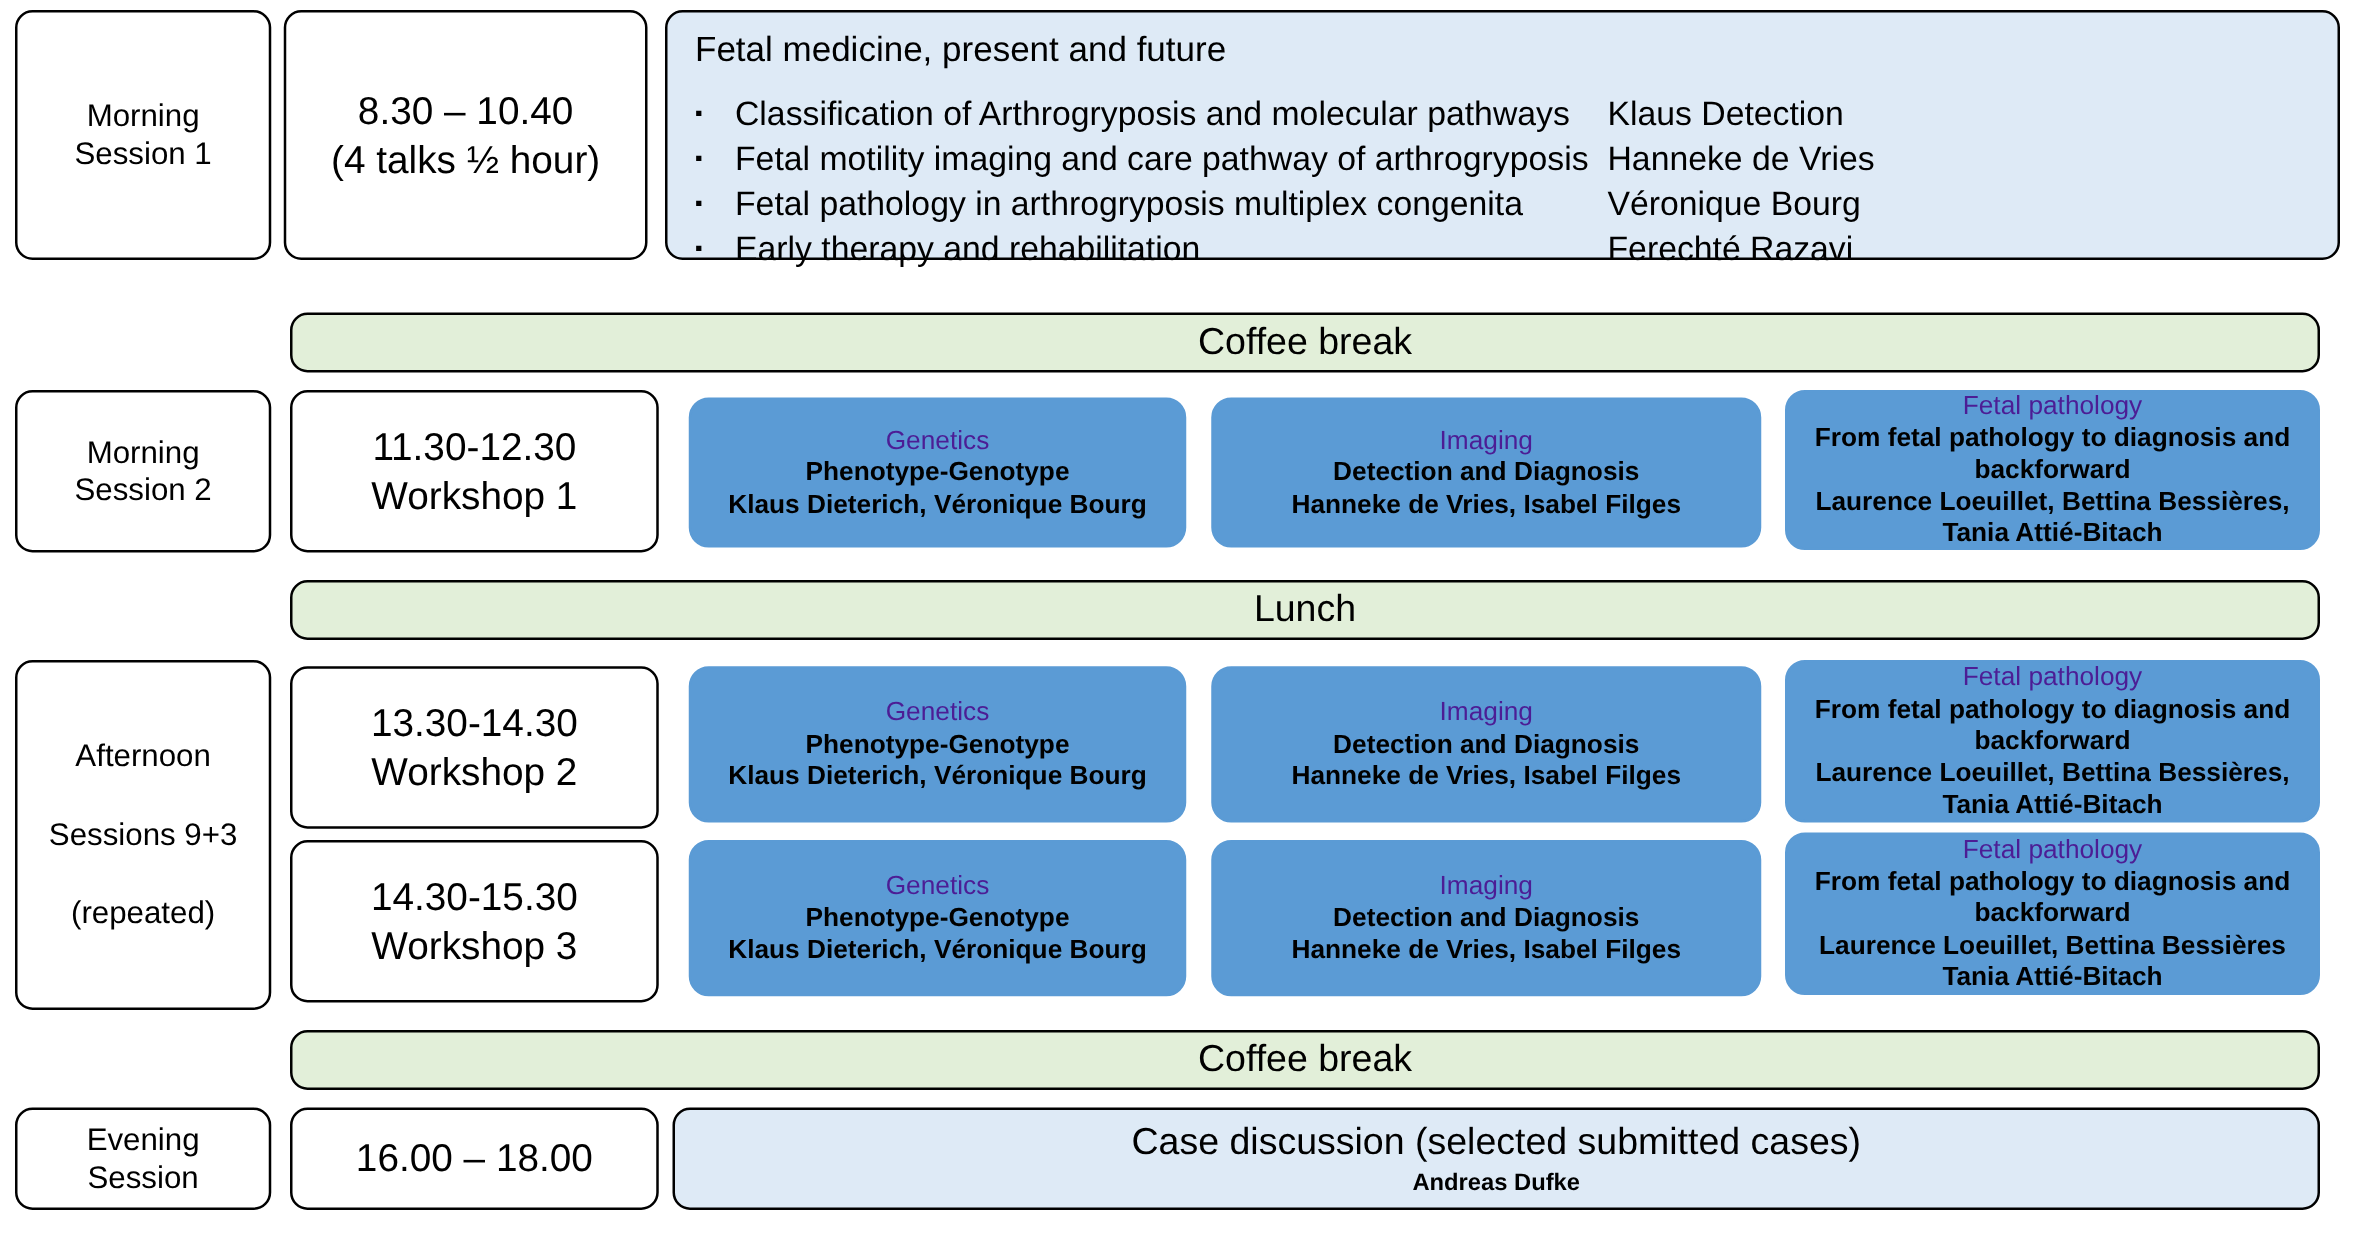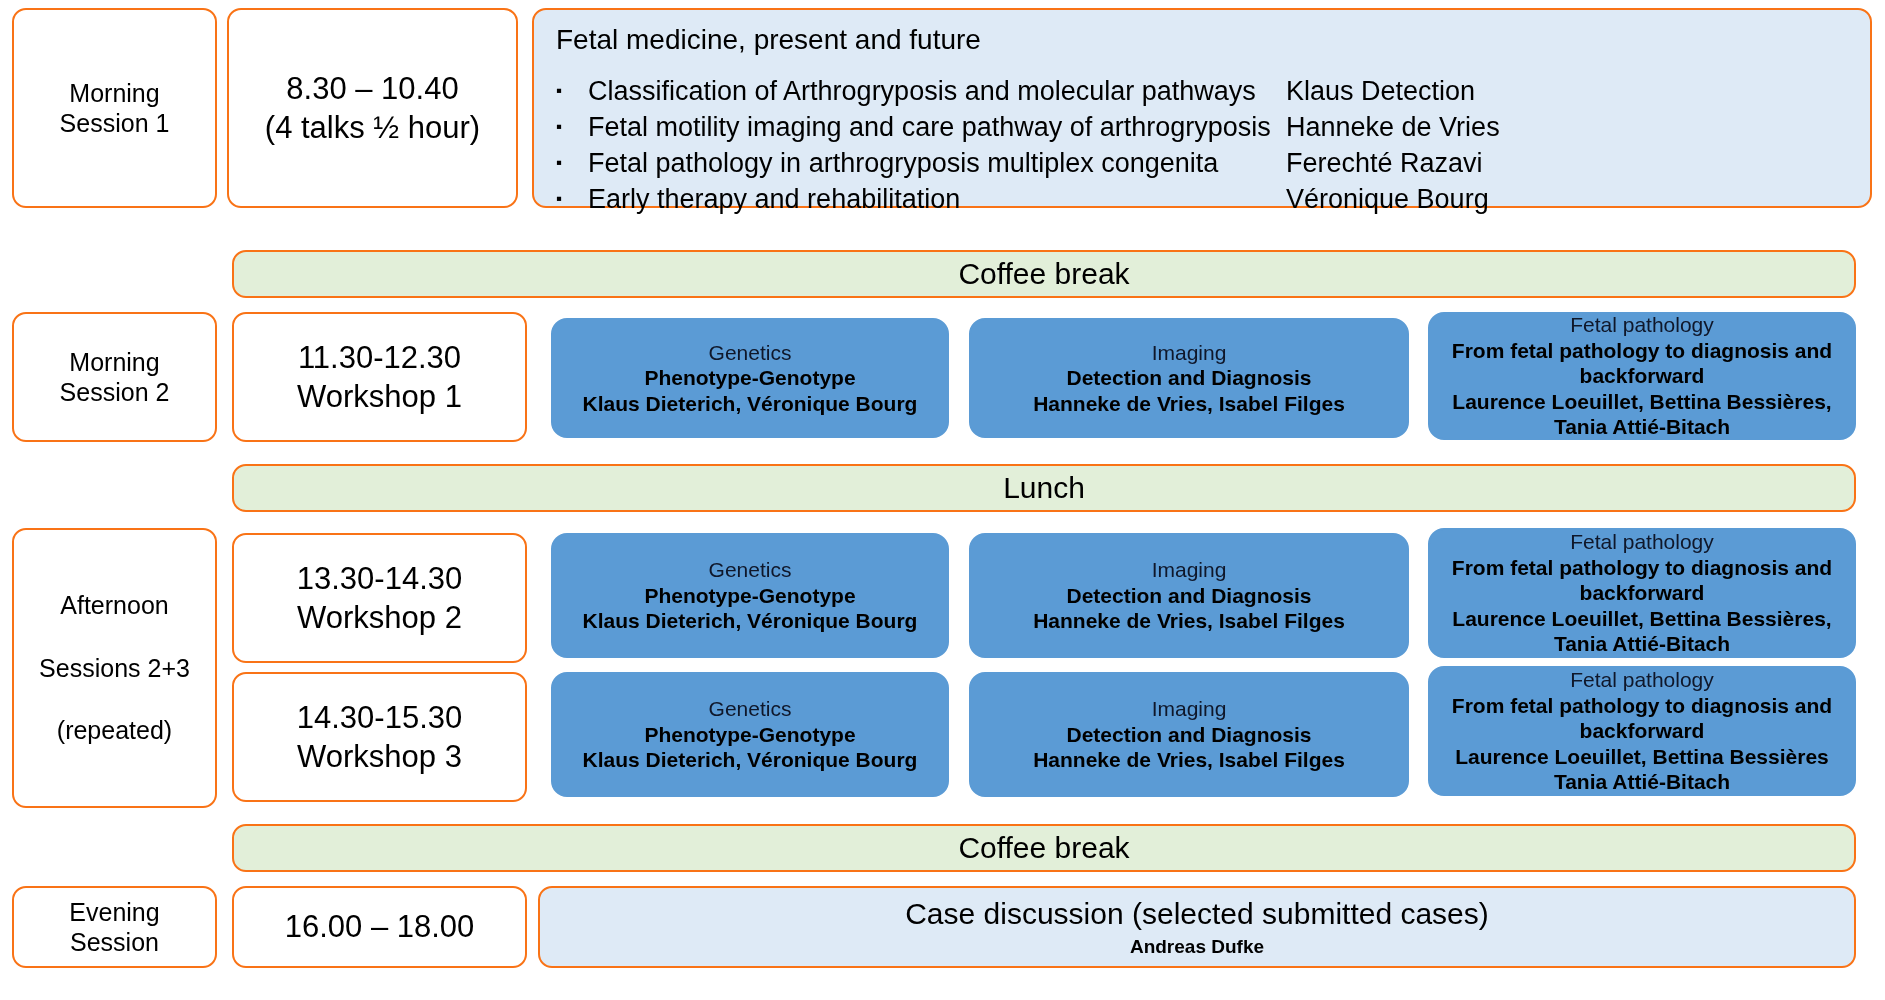--- a/index.html
+++ b/index.html
@@ -15,21 +15,21 @@
     overflow: hidden;
   }
   #canvas {
     position: relative;
     width: 1885px;
     height: 1000px;
   }
   .box {
     position: absolute;
     box-sizing: border-box;
-    border: 2px solid #f97316;
+    border: 2px solid #000000;
     border-radius: 14px;
     display: flex;
     flex-direction: column;
     align-items: center;
     justify-content: center;
     text-align: center;
   }
   .box-white {
     background: #ffffff;
   }
@@ -100,21 +100,21 @@
   .ms1-speaker {
     font-size: 27px;
     line-height: 1.33;
   }
   
   .ws {
     padding: 6px 10px;
     line-height: 1.18;
   }
   .ws-topic {
-    color: #0f172a;
+    color: #4c1d95;
     font-size: 21px;
     font-weight: normal;
   }
   .ws-subject {
     color: #000000;
     font-size: 21px;
     font-weight: bold;
   }
   .ws-people {
     color: #000000;
@@ -166,22 +166,22 @@
           <span>Fetal pathology in arthrogryposis multiplex congenita</span>
         </div>
         <div class="ms1-talk-row">
           <span class="ms1-bullet">▪</span>
           <span>Early therapy and rehabilitation</span>
         </div>
       </div>
       <div class="ms1-speakers">
         <div class="ms1-speaker">Klaus Detection</div>
         <div class="ms1-speaker">Hanneke de Vries</div>
+        <div class="ms1-speaker">Véronique Bourg</div>
         <div class="ms1-speaker">Ferechté Razavi</div>
-        <div class="ms1-speaker">Véronique Bourg</div>
       </div>
     </div>
   </div>
 
   <div class="box box-green" style="left:232px; top:250px; width:1624px; height:48px;">
     <span class="break-label">Coffee break</span>
   </div>
 
   <div class="box box-white" style="left:12px; top:312px; width:205px; height:130px;">
     <span class="session-label label-line">Morning</span>
@@ -211,21 +211,21 @@
     <span class="ws-people label-line">Laurence Loeuillet, Bettina Bessières,</span>
     <span class="ws-people label-line">Tania Attié-Bitach</span>
   </div>
 
   <div class="box box-green" style="left:232px; top:464px; width:1624px; height:48px;">
     <span class="break-label">Lunch</span>
   </div>
 
   <div class="box box-white" style="left:12px; top:528px; width:205px; height:280px;gap:32px;">
     <span class="session-label label-line">Afternoon</span>
-    <span class="session-label label-line">Sessions 2+3</span>
+    <span class="session-label label-line">Sessions 9+3</span>
     <span class="session-label label-line bold">(repeated)</span>
   </div>
 
   <div class="box box-white" style="left:232px; top:533px; width:295px; height:130px;">
     <span class="time-label label-line">13.30-14.30</span>
     <span class="time-label label-line">Workshop 2</span>
   </div>
 
   <div class="box box-blue ws" style="left:551px; top:533px; width:398px; height:125px;">
     <span class="ws-topic label-line">Genetics</span>

